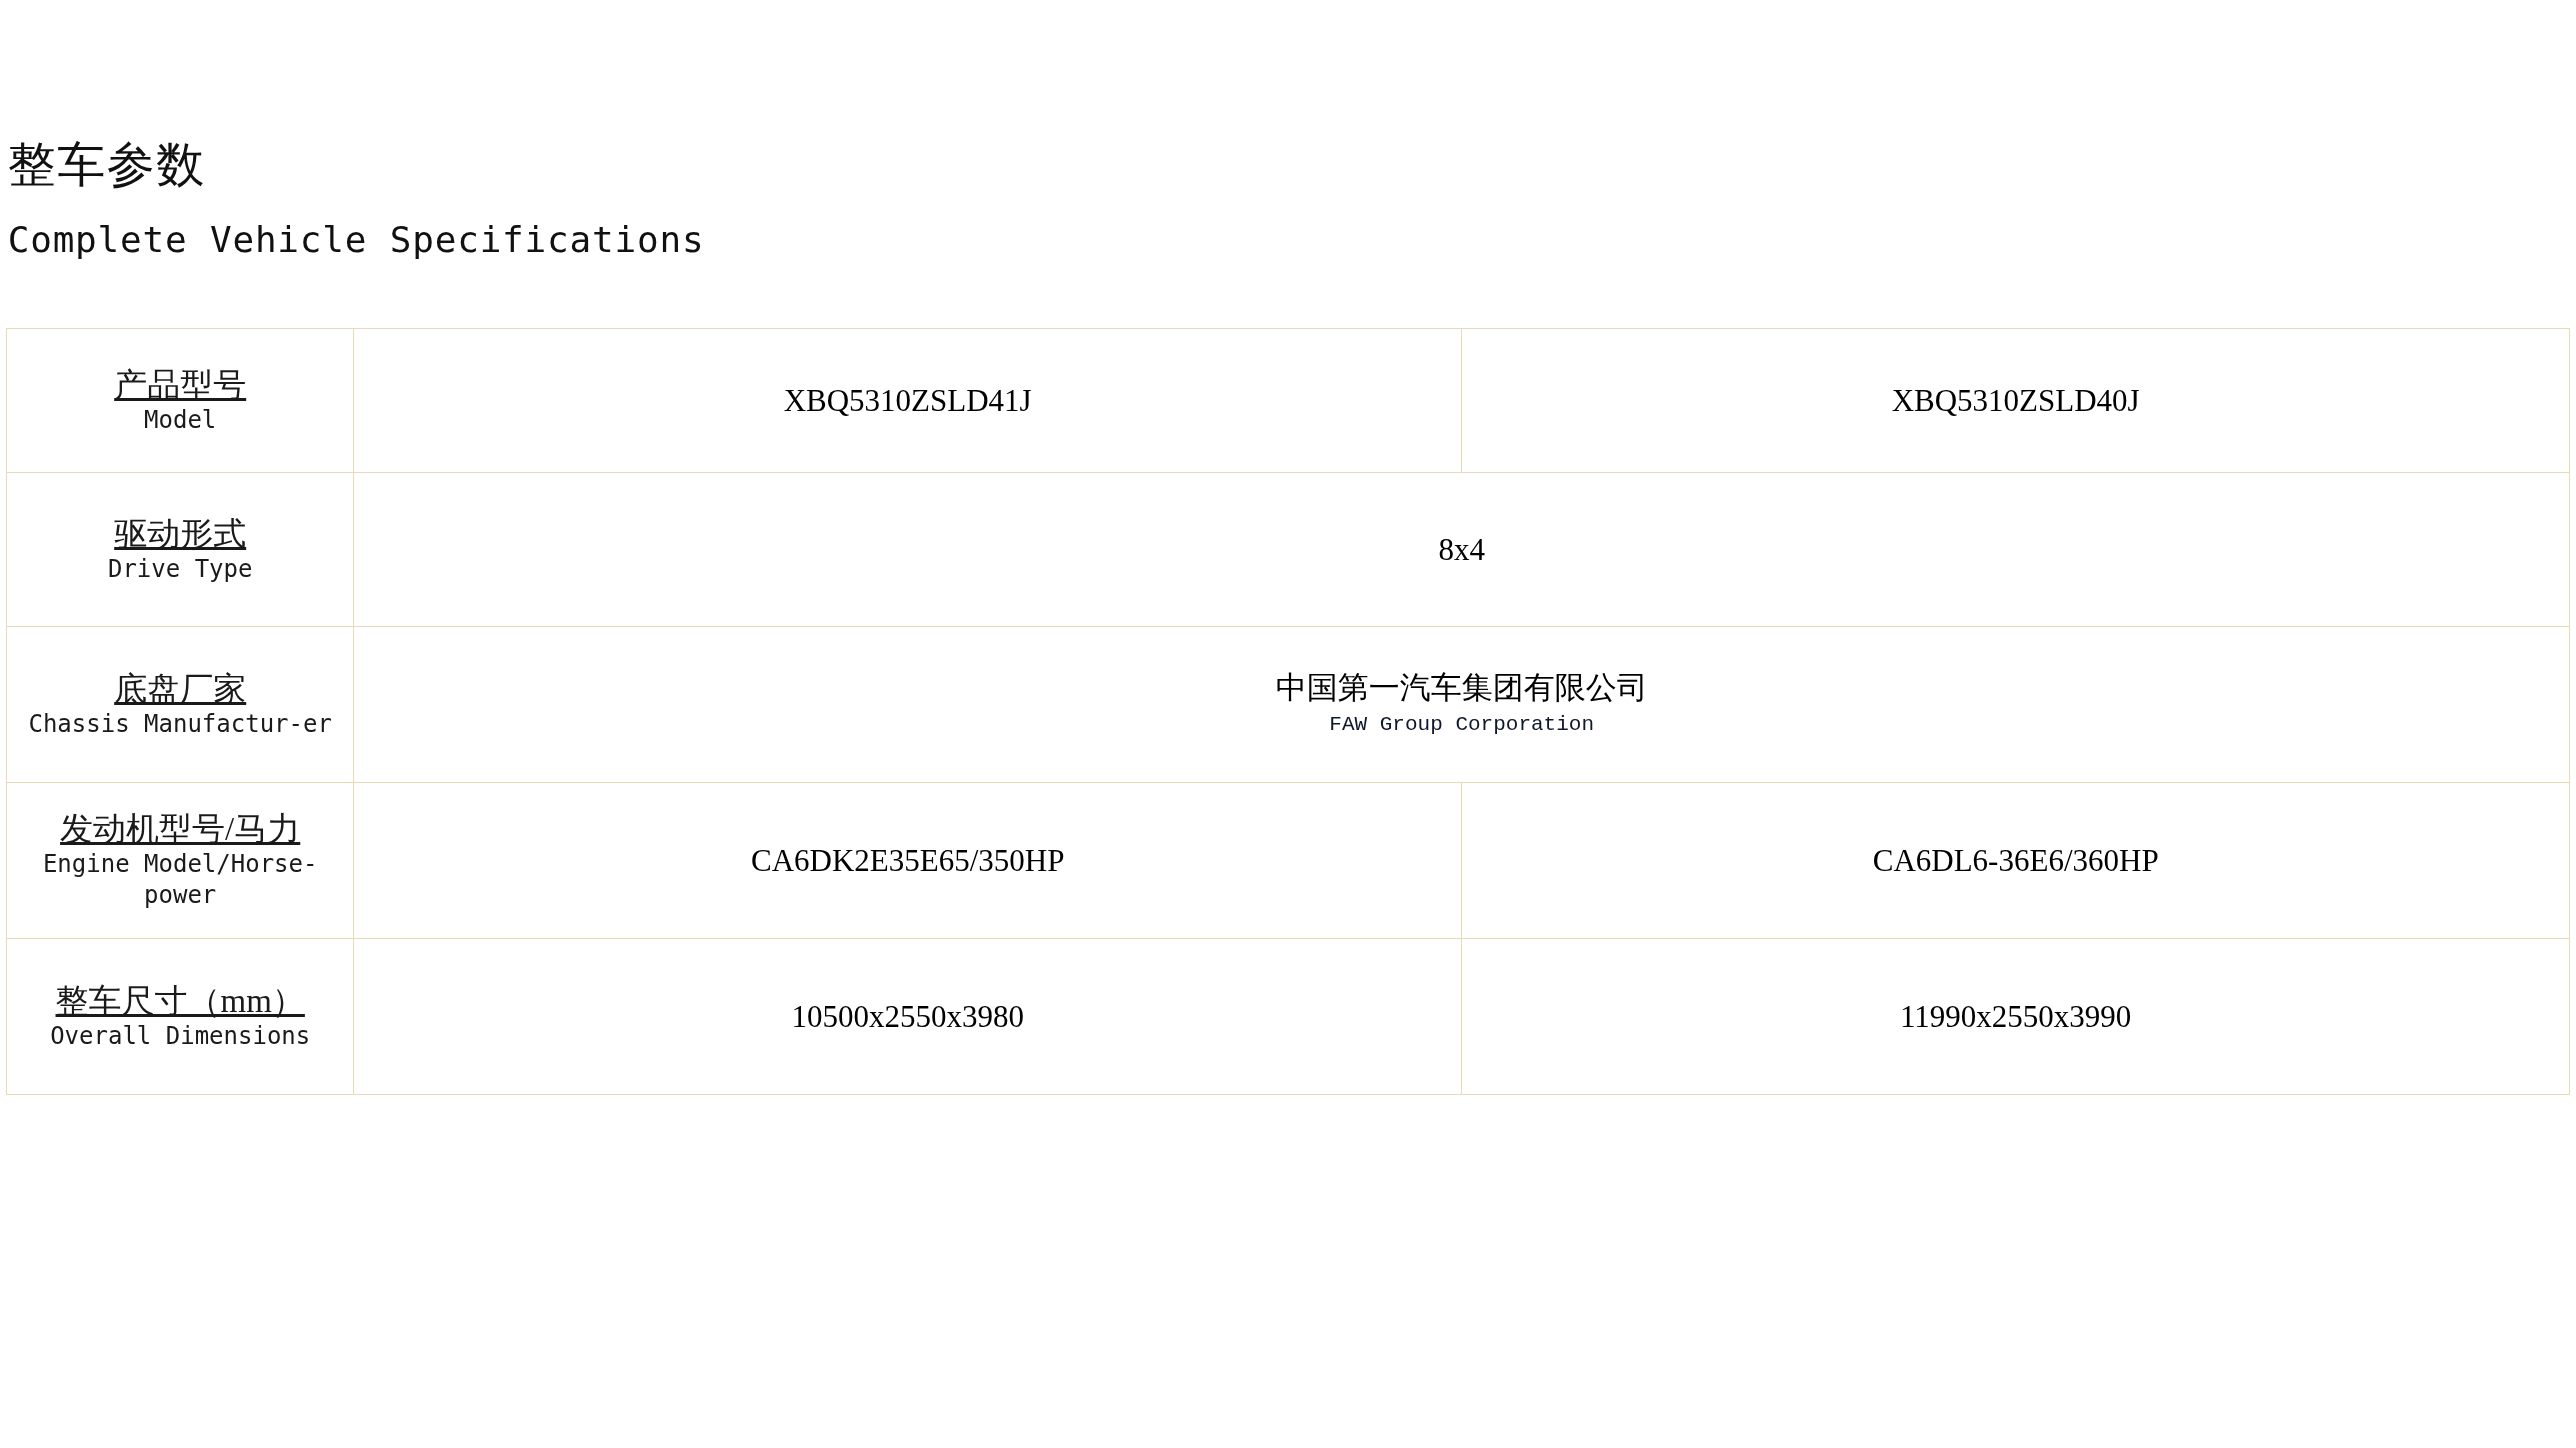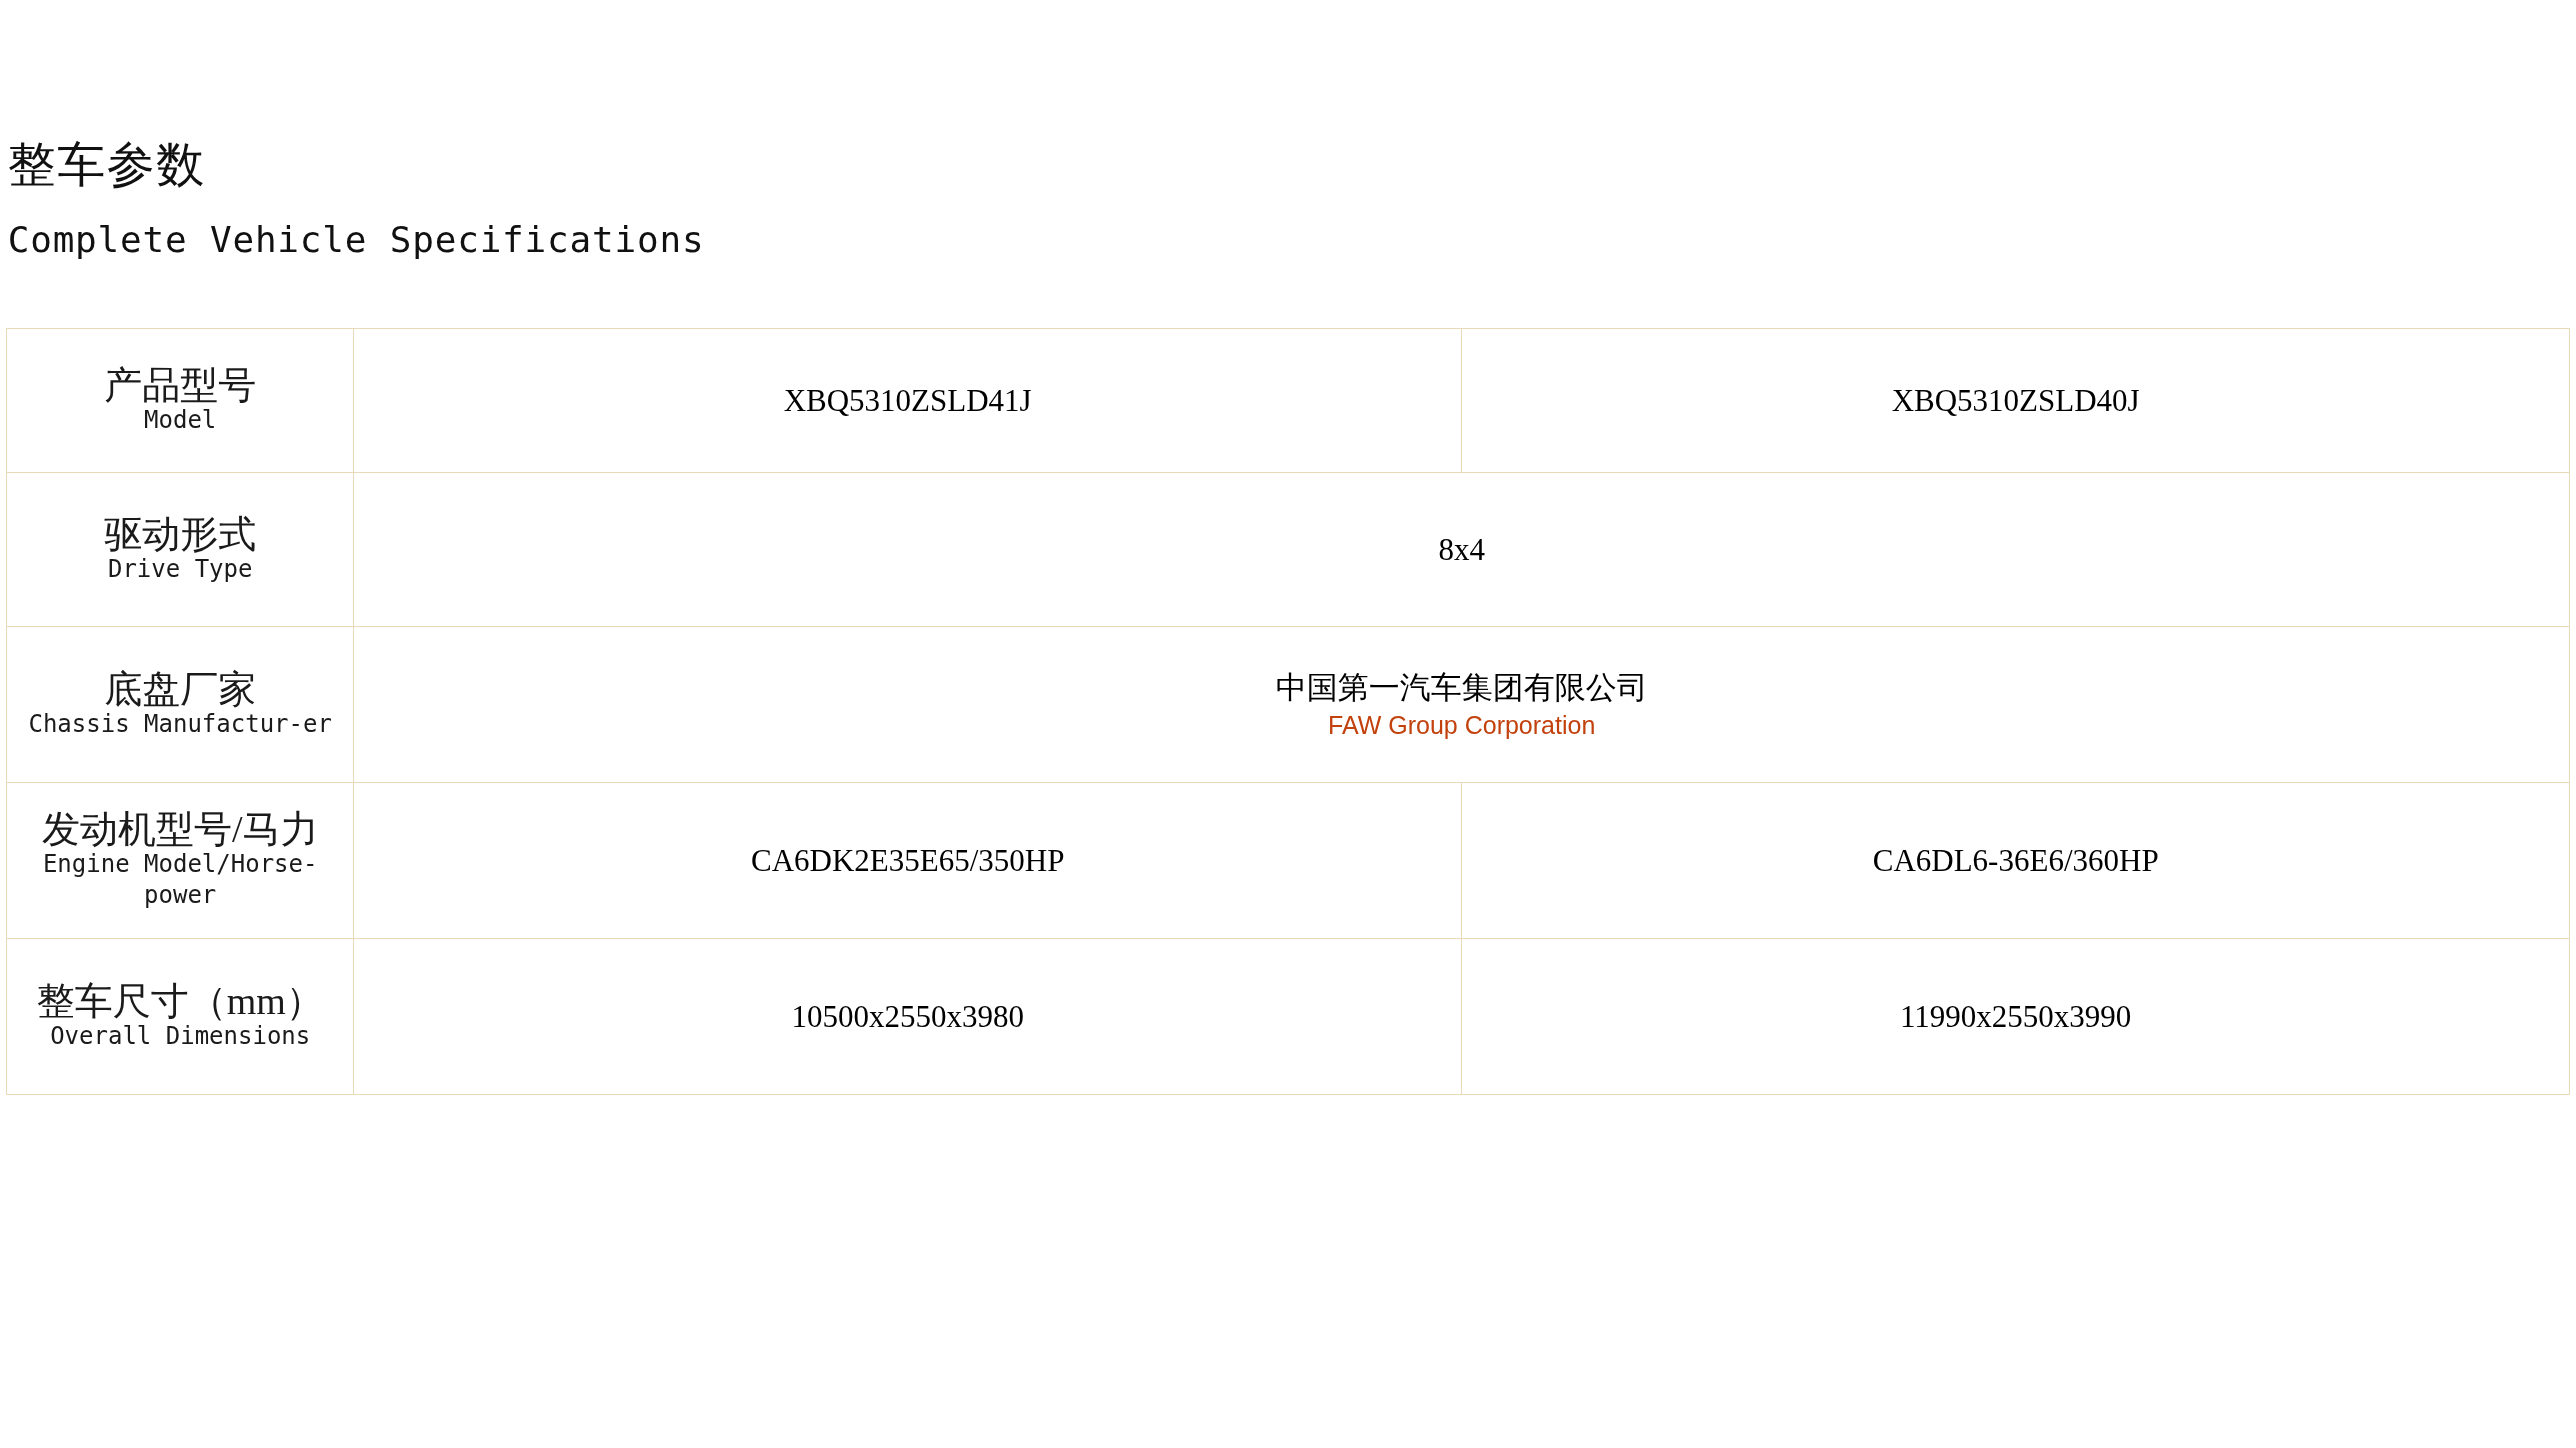--- a/index.html
+++ b/index.html
@@ -56,44 +56,45 @@
     padding: 0;
     vertical-align: middle;
     text-align: center;
   }
   .label-cell {
     width: 346px;
     padding: 7.7px 4.6px;
   }
   .label-cn {
     font-family: "Liberation Serif", serif;
-    font-size: 38px;
+    font-size: 33px;
     line-height: 39px;
     color: #1a1a1a;
+    text-decoration: underline;
   }
   .label-en {
     font-family: "DejaVu Sans Mono", monospace;
     font-size: 24px;
     line-height: 31px;
     color: #1a1a1a;
   }
   .value-cell {
     padding: 14px 7.7px;
   }
   .value-main {
     font-family: "Liberation Serif", serif;
     font-size: 31px;
     line-height: 40px;
     color: #000000;
   }
   .value-sub {
-    font-family: Liberation Sans, sans-serif;
-    font-size: 25px;
+    font-family: Liberation Mono, monospace;
+    font-size: 21px;
     line-height: 34px;
-    color: #c2410c;
+    color: #0f172a;
   }
   tr.row-model td { height: 143px; }
   tr.row-drive td { height: 153px; }
   tr.row-chassis td { height: 155px; }
   tr.row-engine td { height: 155px; }
   tr.row-dims td { height: 155px; }
   tr.row-wheelbase td { height: 155px; }
 </style>
 </head>
 <body>

